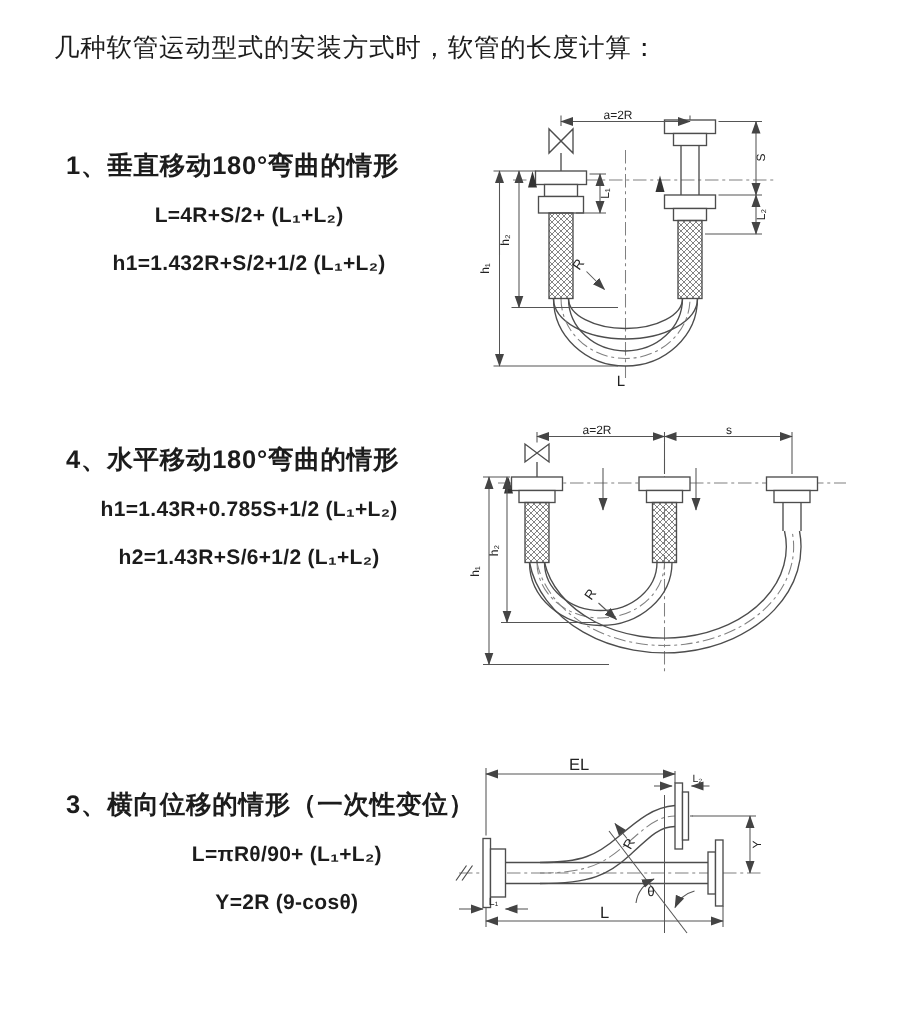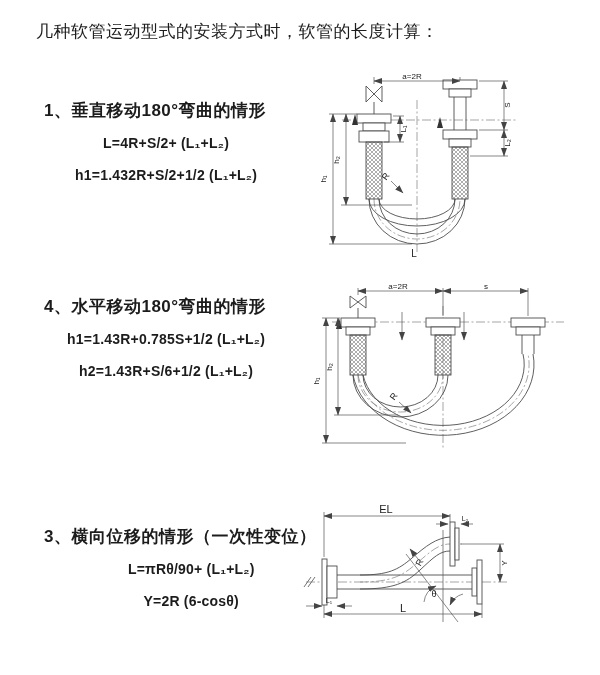--- a/index.html
+++ b/index.html
@@ -35,21 +35,21 @@
 
 <div class="section" style="top:298px;">
   <div class="sec-heading">4、水平移动180°弯曲的情形</div>
   <div class="formula">h1=1.43R+0.785S+1/2 (L₁+L₂)</div>
   <div class="formula">h2=1.43R+S/6+1/2 (L₁+L₂)</div>
 </div>
 
 <div class="section" style="top:512px;margin-top:16px;">
   <div class="sec-heading">3、横向位移的情形（一次性变位）</div>
   <div class="formula">L=πRθ/90+ (L₁+L₂)</div>
-  <div class="formula">Y=2R (6-cosθ)</div>
+  <div class="formula">Y=2R (9-cosθ)</div>
 </div>
 
 <svg class="diagram" style="left:312px;top:72px;" width="285" height="188" viewBox="0 0 285 188">
   <defs>
     <pattern id="p1" width="4" height="4" patternUnits="userSpaceOnUse">
       <path d="M0,0 L4,4 M4,0 L0,4" stroke="#6a6a6a" stroke-width="0.55"></path>
     </pattern>
     <marker id="e1" markerWidth="9" markerHeight="8" refX="8" refY="4" orient="auto" markerUnits="userSpaceOnUse">
       <path d="M0,1 L8.5,4 L0,7 Z" fill="#444"></path>
     </marker>

